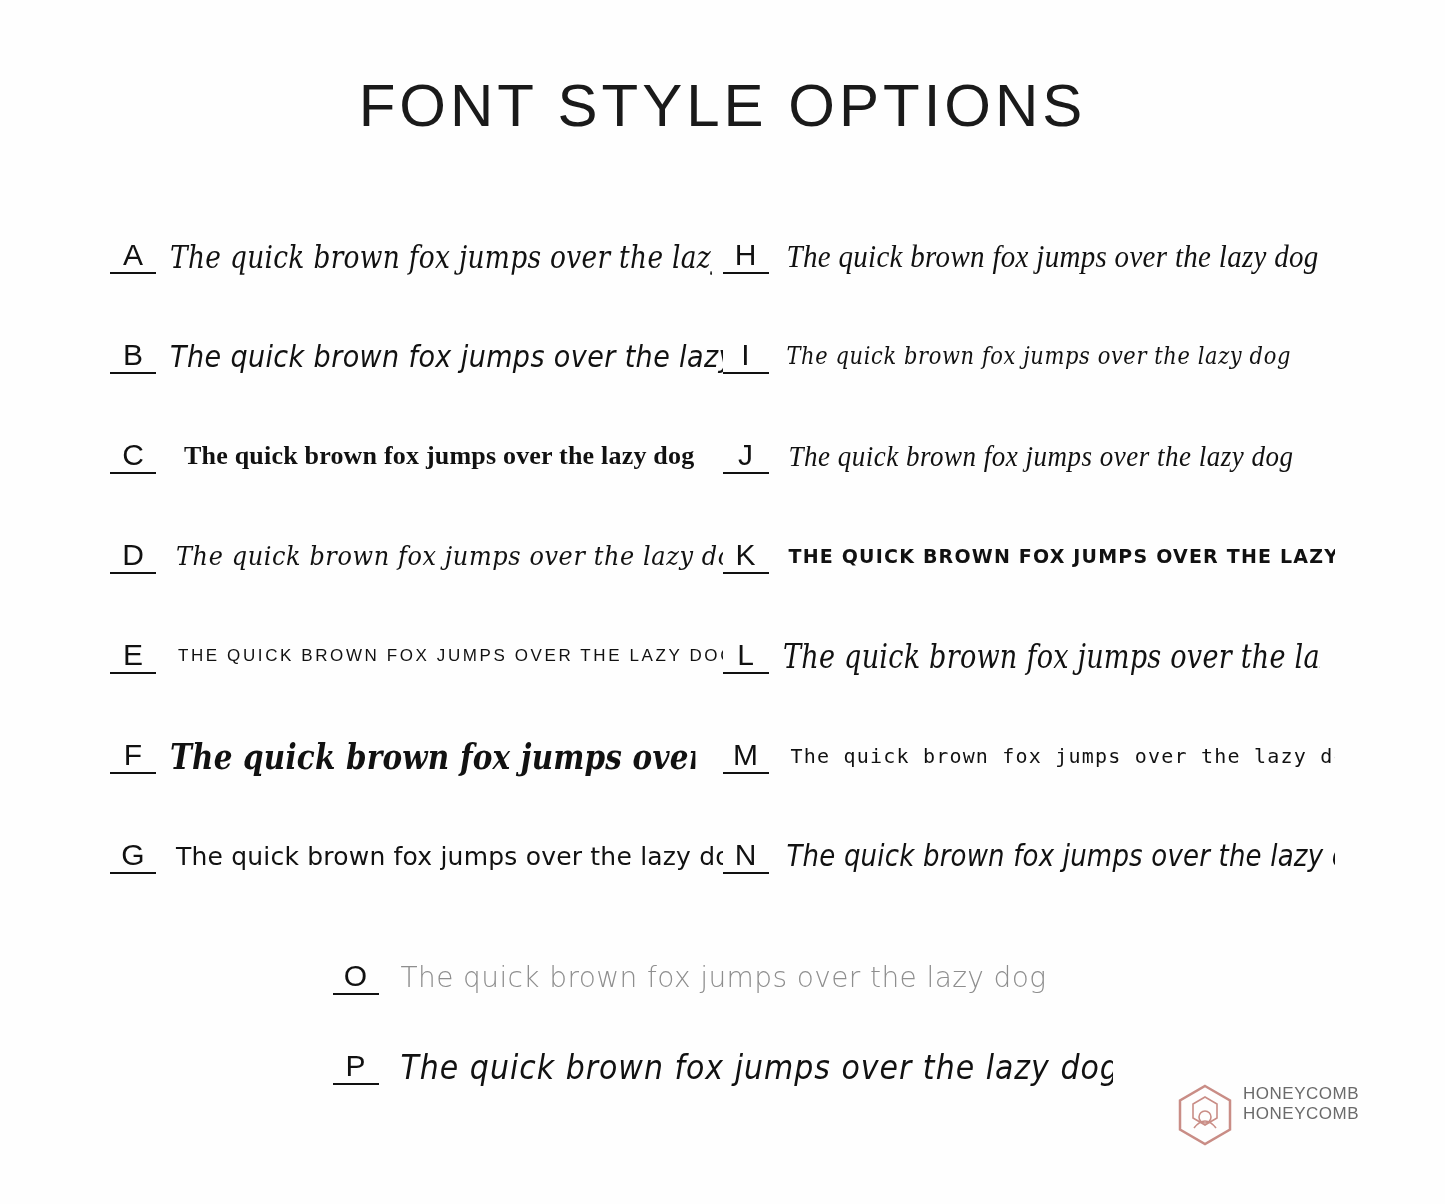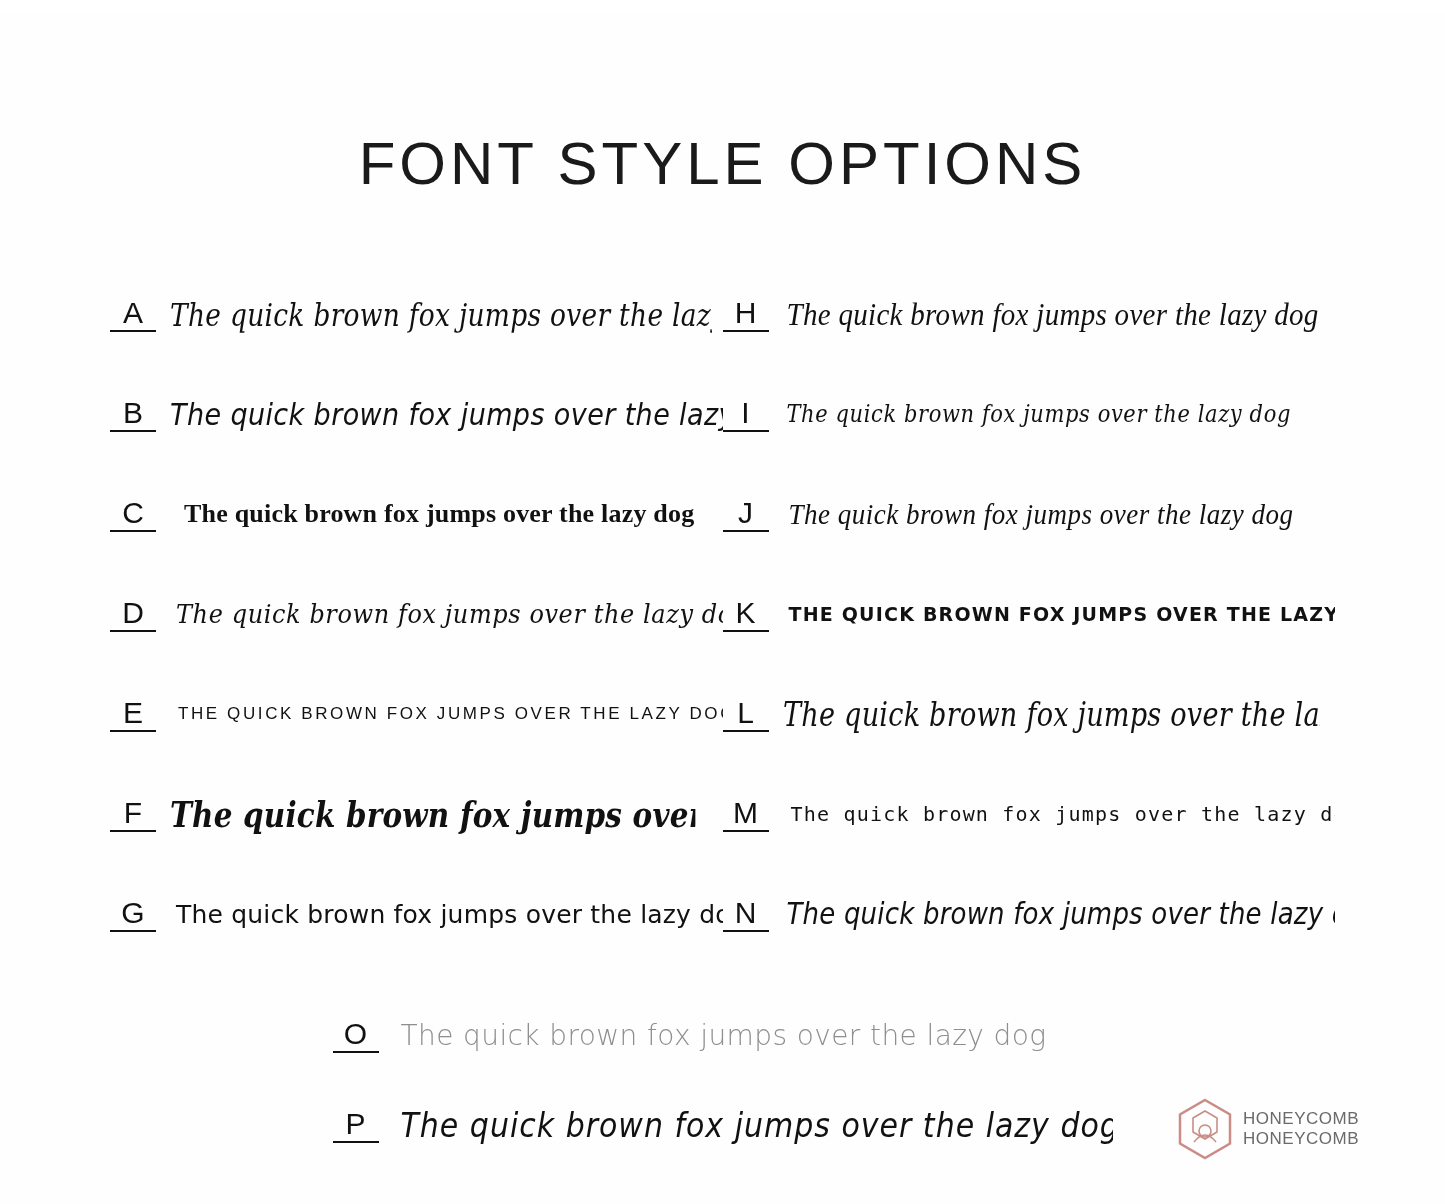--- a/index.html
+++ b/index.html
@@ -23,22 +23,22 @@
     background: #fefefe;
   }
 
   .page-title {
     text-align: center;
     font-family: "Liberation Sans", sans-serif;
     font-weight: 400;
     font-size: 60px;
     letter-spacing: 4px;
     color: #1a1a1a;
-    margin: 14px;
-    padding-top: 120px;
+    margin: 0;
+    padding-top: 76px;
     line-height: 1;
   }
 
   .columns {
     display: flex;
     flex-direction: row;
     justify-content: center;
     margin-top: 70px;
     padding: 0 110px;
     box-sizing: border-box;
@@ -219,21 +219,20 @@
   .bottom-rows .row {
     width: 780px;
     height: 90px;
   }
 
   .logo {
     position: absolute;
     right: 86px;
     bottom: 58px;
     display: flex;
-    align-items: center;
     gap: 10px;
   }
   .logo-mark {
     width: 56px;
     height: 62px;
     position: relative;
   }
   .logo-text {
     display: flex;
     flex-direction: column;

